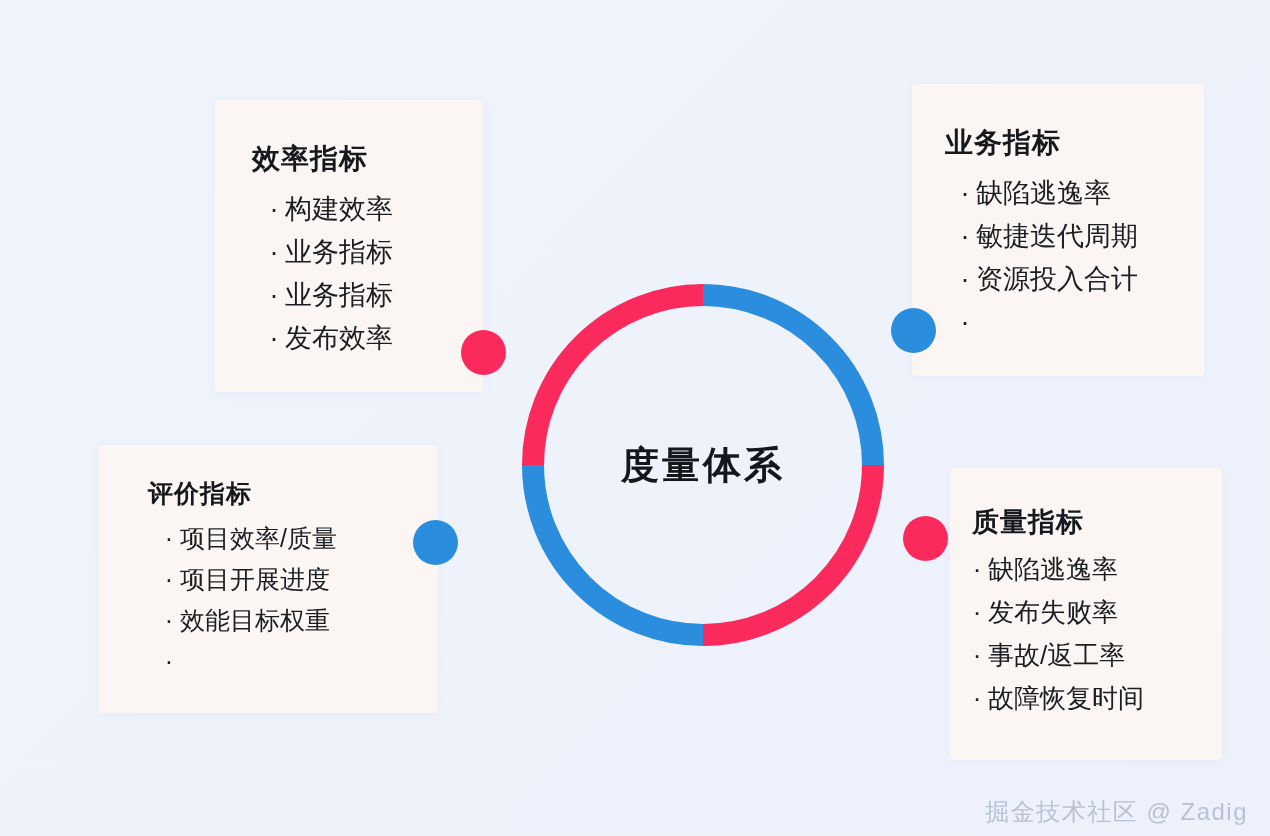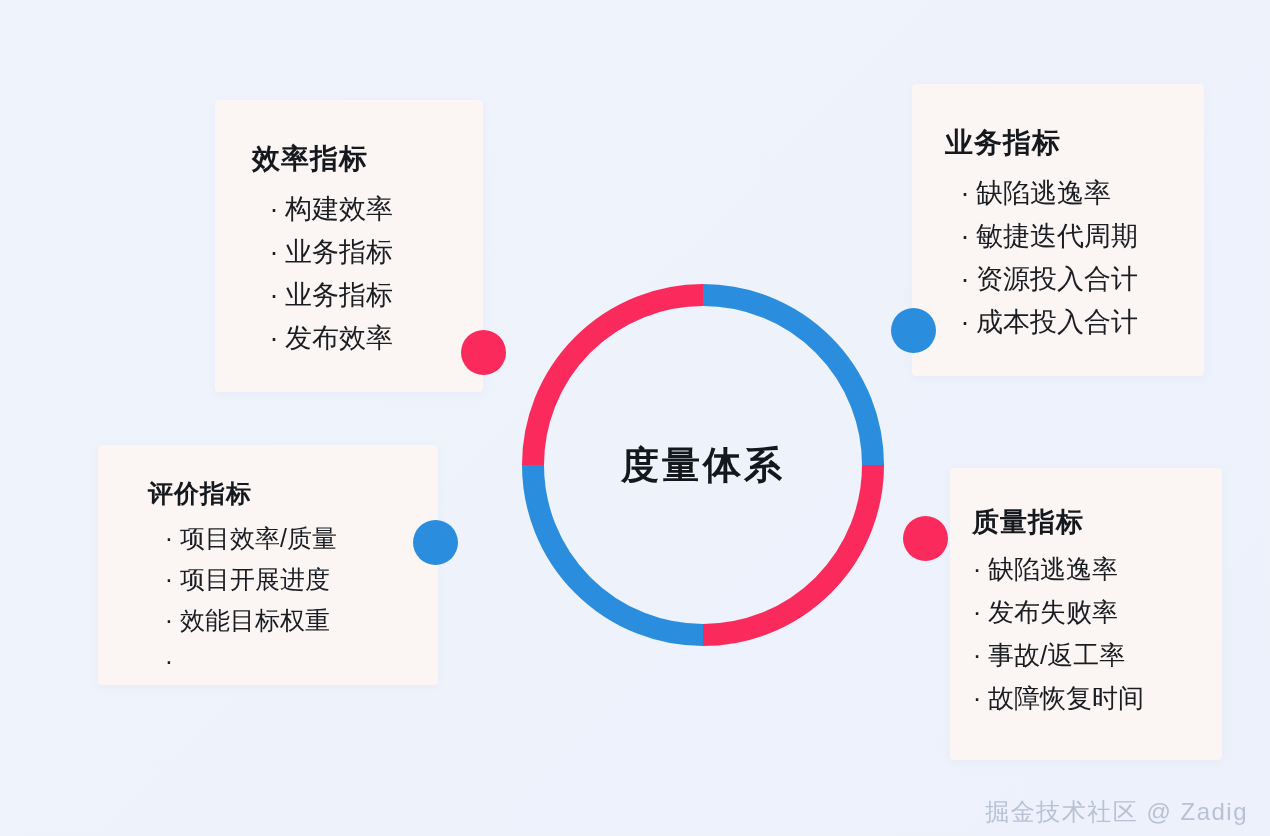--- a/index.html
+++ b/index.html
@@ -72,21 +72,21 @@
     width: 292px; height: 292px;
     padding: 40px 0 0 0;
   }
   #card-business .card-title { font-size: 28px; margin-left: 33px; }
   #card-business ul { margin-top: 10px; margin-left: 42px; }
   #card-business li { font-size: 27px; line-height: 43px; }
 
   
   #card-evaluation {
     left: 98px; top: 445px;
-    width: 340px; height: 240px;
+    width: 340px; height: 268px;
     padding: 32px 0 0 0;
   }
   #card-evaluation .card-title { font-size: 25px; margin-left: 50px; }
   #card-evaluation ul { margin-top: 8px; margin-left: 60px; }
   #card-evaluation li { font-size: 25px; line-height: 41px; }
 
   
   #card-quality {
     left: 950px; top: 468px;
     width: 272px; height: 292px;
@@ -176,21 +176,20 @@
       <li>
         <span class="bullet">·</span>
         <span>敏捷迭代周期</span>
       </li>
       <li>
         <span class="bullet">·</span>
         <span>资源投入合计</span>
       </li>
       <li>
         <span class="bullet">·</span>
-        <span>成本投入合计</span>
       </li>
     </ul>
   </div>
 
   <div class="card" id="card-evaluation">
     <div class="card-title">评价指标</div>
     <ul>
       <li>
         <span class="bullet">·</span>
         <span>项目效率/质量</span>

